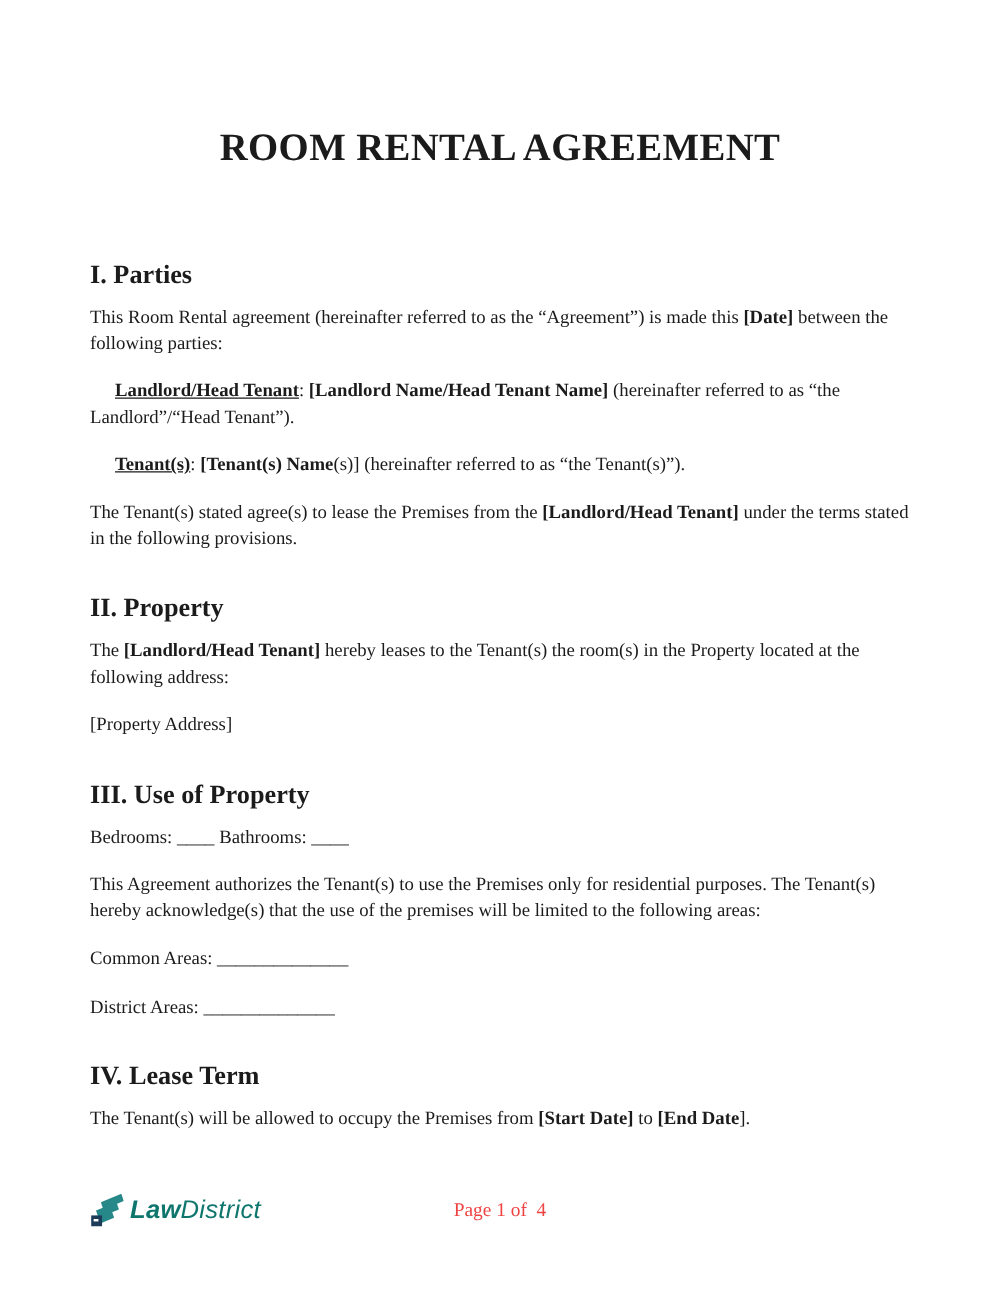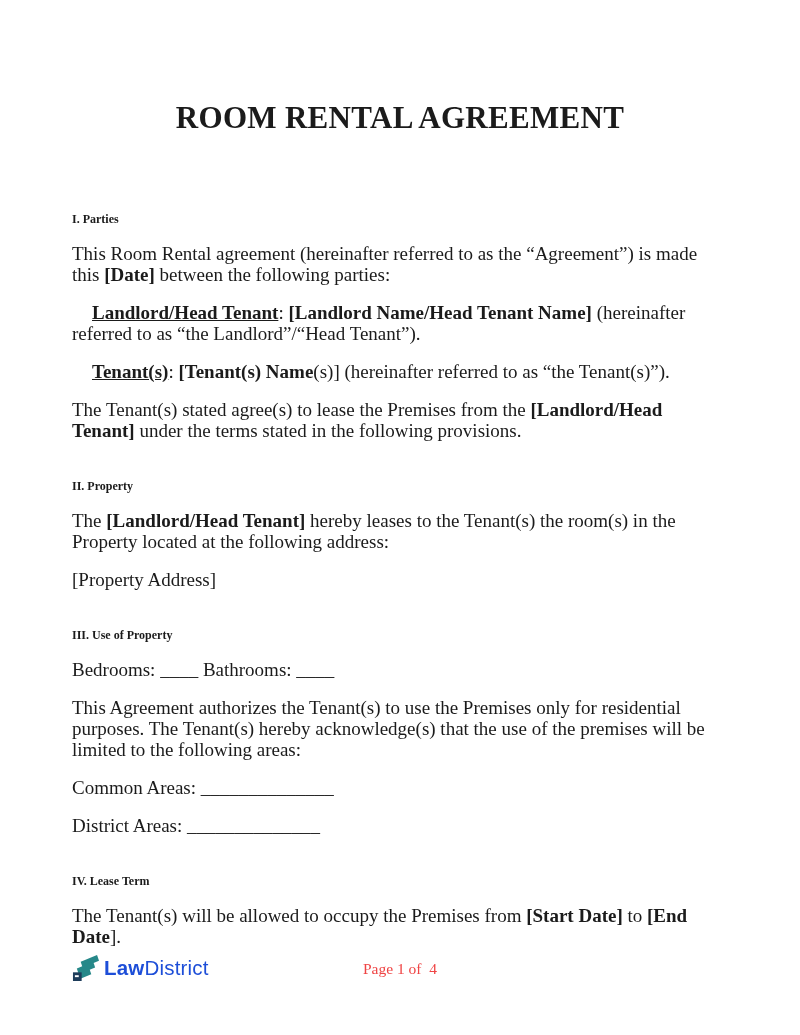--- a/index.html
+++ b/index.html
@@ -20,27 +20,27 @@
   }
   .doc-title {
     font-size: 31px;
     line-height: 34px;
     font-weight: bold;
     text-align: center;
     letter-spacing: 0.3px;
     margin: 0 0 74px 0;
   }
   .section-heading {
-    font-size: 12px;
+    font-size: 21px;
     line-height: 21px;
     font-weight: bold;
     margin: 34px 0 14px 0;
   }
   .para {
-    font-size: 19px;
+    font-size: 15px;
     line-height: 20.8px;
     margin: 0 0 17.5px 0;
   }
   .b { font-weight: bold; }
   .u { text-decoration: underline; margin-left: 20px; }
   .footer {
     position: absolute;
     top: 950px;
     left: 72px;
     right: 72px;
@@ -52,23 +52,24 @@
     top: 3px;
     display: flex;
     align-items: center;
     gap: 5px;
     font-family: "Liberation Sans", sans-serif;
   }
   .logo-icon { display: block; }
   .brand-text {
     font-size: 20.5px;
     line-height: 26px;
-    color: #1d4ed8;
+    color: #0f766e;
     letter-spacing: 0.2px;
     white-space: nowrap;
+    font-style: italic;
   }
   .brand-law { font-weight: bold; }
   .brand-district { font-weight: normal; }
   .page-number {
     position: absolute;
     left: 0;
     right: 0;
     top: 10px;
     text-align: center;
     font-size: 15.5px;

